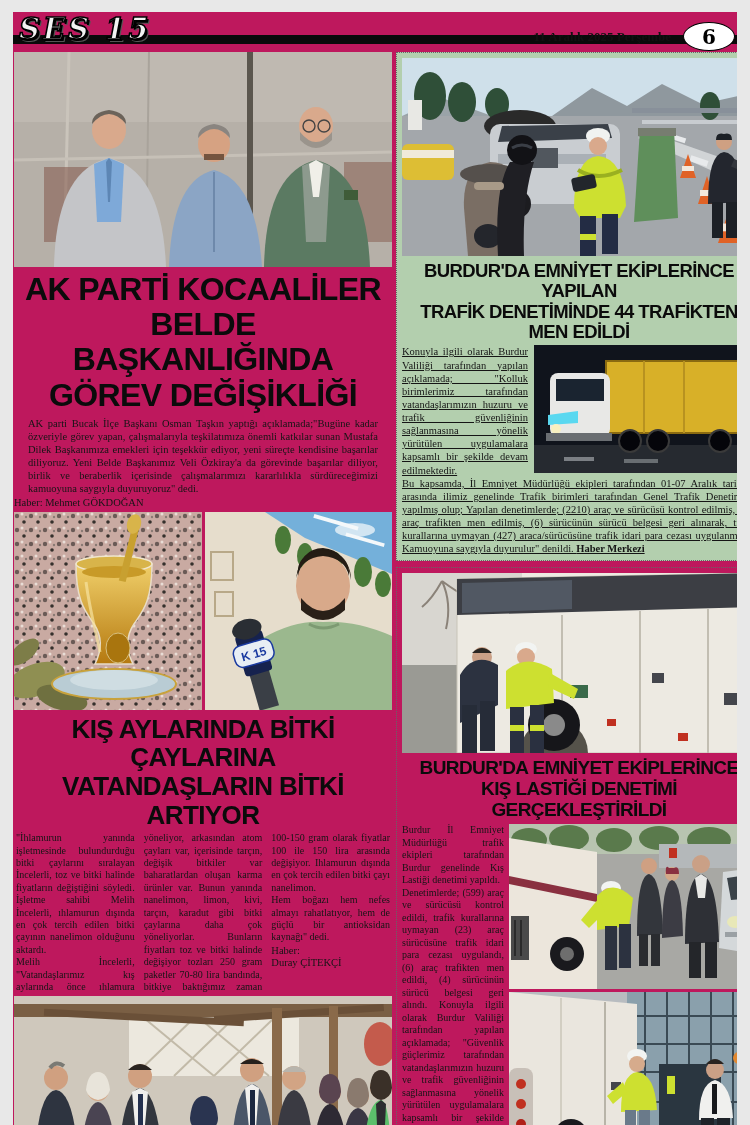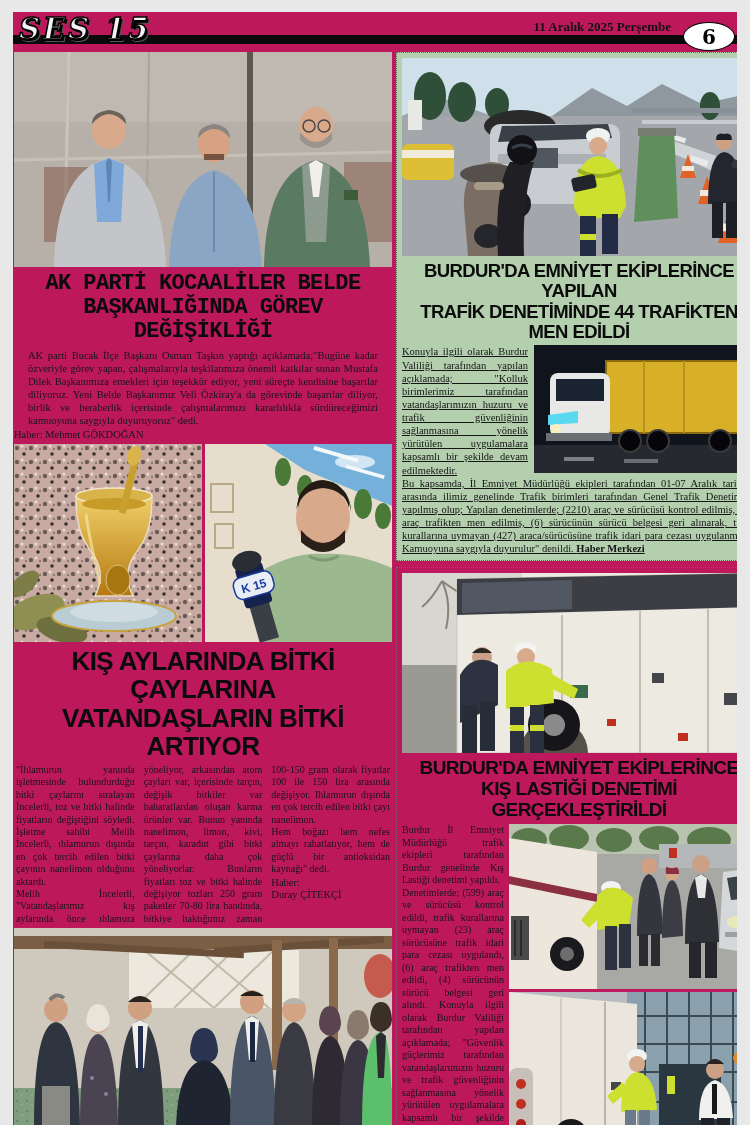--- a/index.html
+++ b/index.html
@@ -5,38 +5,38 @@
   html,body{margin:0;padding:0;background:#e8e8e8;}
   .page{position:relative;width:724px;height:1125px;background:#be185d;margin:12px auto;
         overflow:hidden;font-family:"Liberation Serif",serif;color:#151515;}
   
   .hdr{position:relative;height:40px;}
   .hdr-bar{position:absolute;left:0;top:23px;width:750px;height:9px;background:#0a0a0a;}
   .hdr-logo{position:absolute;left:6px;top:0px;z-index:2;
             font-family:"DejaVu Serif",serif;font-weight:bold;font-style:italic;
             font-size:29px;letter-spacing:3px;color:#f2f2f2;
             -webkit-text-stroke:1.6px #000;text-shadow:2px 2px 0 #000,3px 3px 0 #555;}
-  .hdr-date{position:absolute;right:66px;top:7px;font-weight:bold;font-size:13px;color:#111;}
+  .hdr-date{position:absolute;right:66px;top:17px;font-weight:bold;font-size:13px;color:#111;}
   .hdr-page{position:absolute;right:2px;top:10px;z-index:3;width:50px;height:27px;
             background:#fff;border:1.5px solid #000;border-radius:50%;
             display:flex;align-items:center;justify-content:center;
             font-family:"DejaVu Serif",serif;font-weight:bold;font-size:20px;color:#000;}
   
   .content{display:flex;gap:4px;padding:0 1px;}
   .col-left{width:378px;flex:none;}
   .col-right{width:366px;flex:none;}
   
   .photo{display:block;}
   .hl{font-family:"Liberation Sans",sans-serif;font-weight:bold;text-align:center;
       white-space:pre-line;color:#0b0b0b;letter-spacing:-0.6px;line-height:1.1;margin:5px 0 3px;}
   .body-text{font-size:10.5px;line-height:1.24;text-align:justify;white-space:pre-line;margin:0;}
   .byline{font-weight:normal;font-size:10.5px;white-space:pre-line;margin:1px 0 0;}
   .inline-byline{font-weight:bold;}
   
-  .a1 .hl{font-size:22px;font-family:Liberation Mono, monospace;}
+  .a1 .hl{font-size:32px;}
   .a1 .body-text{padding:1px 14px;}
   
   .a3-photos{display:flex;gap:3px;margin-top:4px;}
   .a3 .hl{font-size:26px;}
   .a3-cols{column-count:3;column-gap:9px;font-size:10px;line-height:1.2;
            text-align:justify;padding:0 2px;}
   .a3-cols .body-text{font-size:10px;}
   
   .panel{border:1px dotted #666;margin-bottom:6px;padding:5px;}
   .panel-green{background:#b3cfae;}

